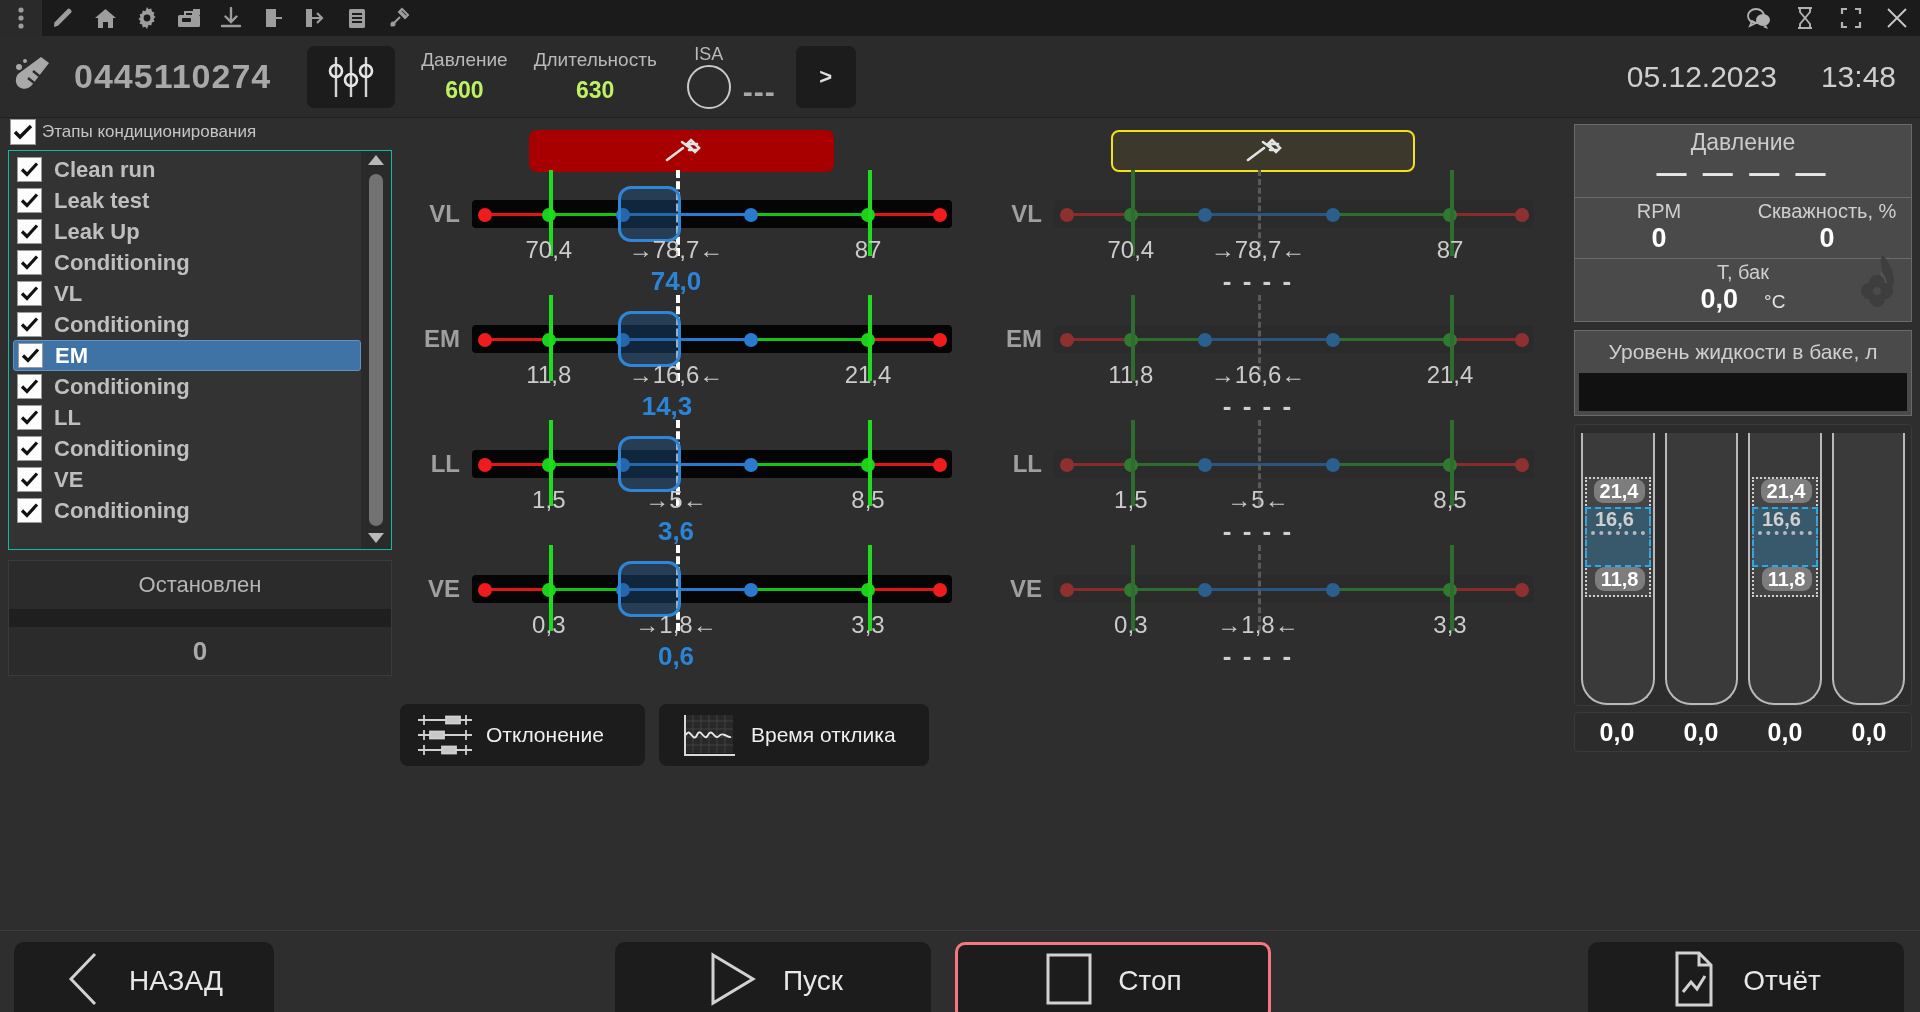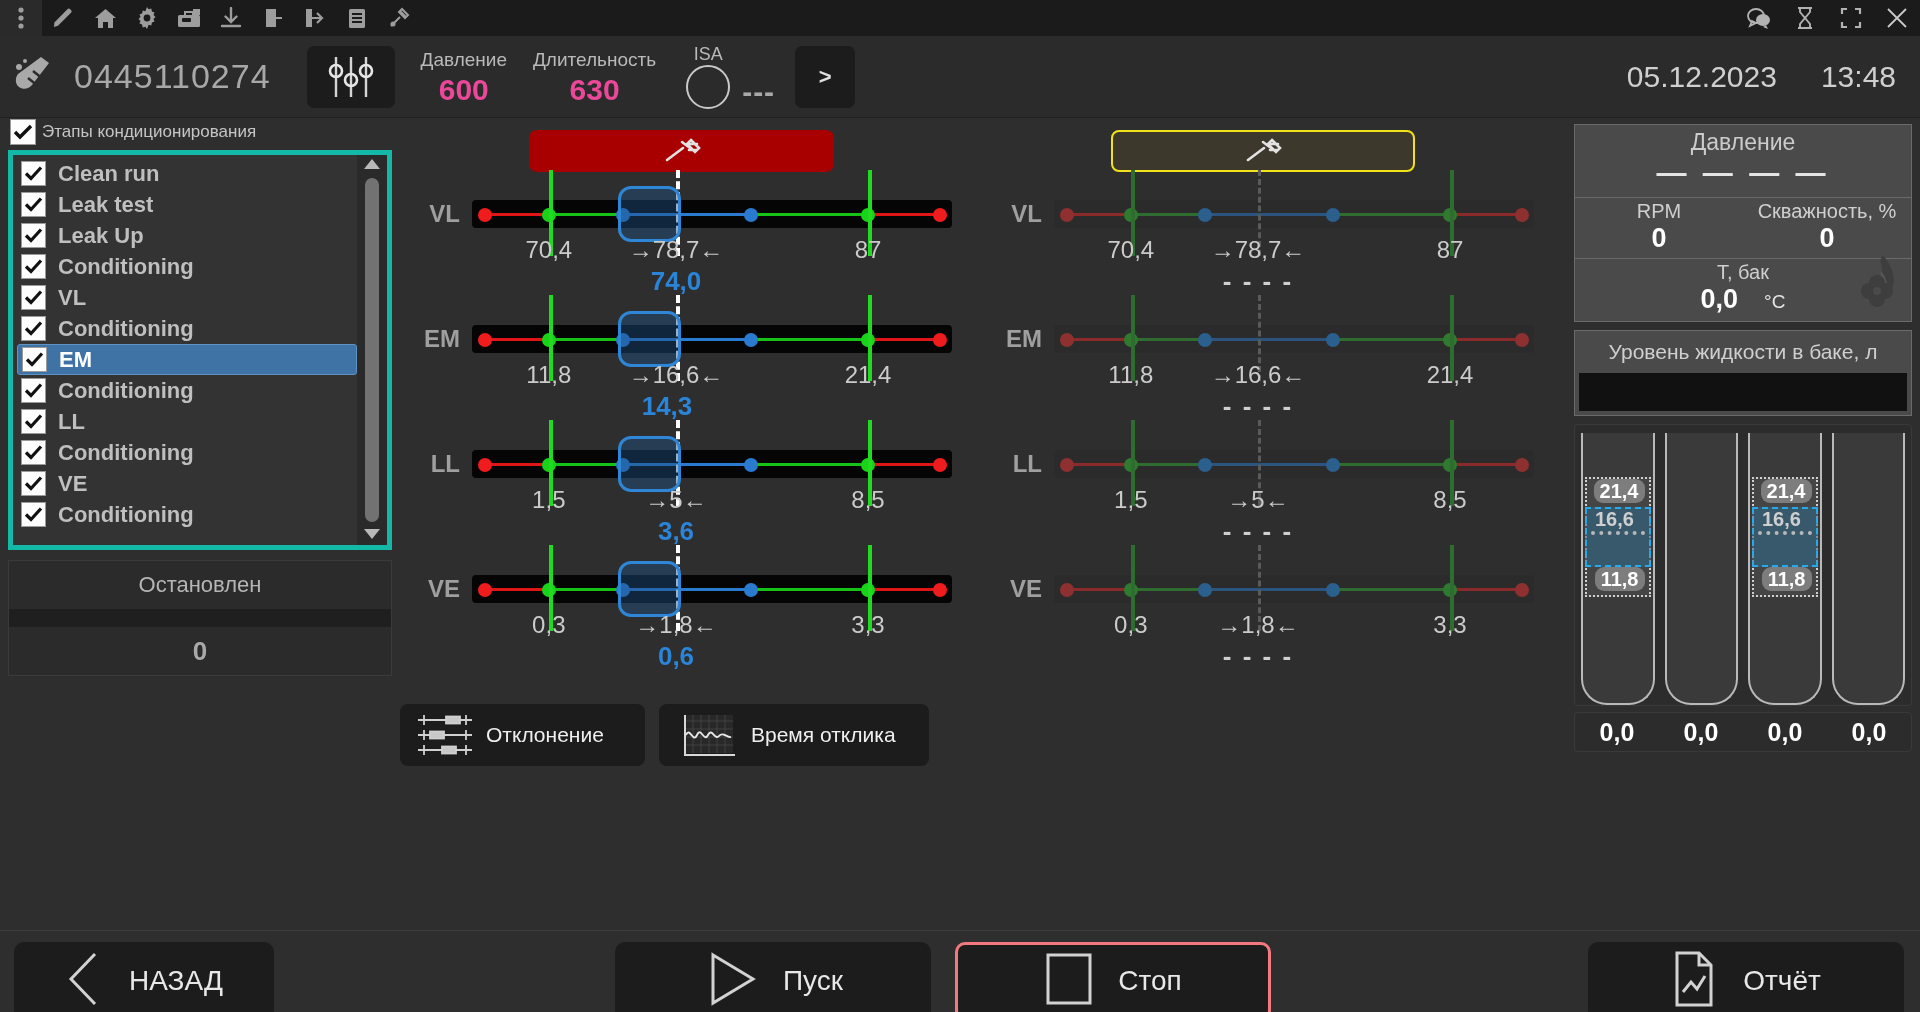--- a/index.html
+++ b/index.html
@@ -29,28 +29,28 @@
   .tb-right { position:absolute; right:0; top:0; display:flex; height:36px; }
   .tb-right .tb-ico { width:46px; color:#b2b2b2; }
   .tb-right .tb-ico:first-child { background:transparent; }
 
   
   #header {
     height:82px; background:#2b2b2b; display:flex; align-items:center;
     position:relative; border-bottom:1px solid #212121;
   }
   #broom { width:74px; display:flex; justify-content:center; color:#a9a9a9; }
-  #serial { font-size:34px; font-weight:normal; color:#a8a8a8; letter-spacing:1px; }
+  #serial { font-size:34px; font-weight:bold; color:#a8a8a8; letter-spacing:1px; }
   #slider-btn {
     margin-left:36px; width:88px; height:62px; background:#1c1c1c; border-radius:7px;
     display:flex; align-items:center; justify-content:center;
   }
   .hparam { text-align:center; margin-left:26px; }
   .hparam .lbl { font-size:19px; color:#b9b9b9; line-height:26px; }
-  .hparam .val { font-size:30px; font-weight:bold; color:#ec4899; line-height:34px; }
+  .hparam .val { font-size:23px; font-weight:bold; color:#bef264; line-height:34px; }
   #isa-wrap { display:flex; align-items:flex-end; margin-left:30px; }
   #isa-col { text-align:center; }
   #isa-col .lbl { font-size:18px; color:#b9b9b9; }
   #isa-circle {
     width:44px; height:44px; border:2px solid #c9c9c9; border-radius:50%;
     margin:0 auto;
   }
   #isa-dash { font-size:30px; font-weight:bold; color:#a8a8a8; margin-left:12px; letter-spacing:1px;}
   #arrow-btn {
     margin-left:20px; width:60px; height:62px; background:#1c1c1c; border-radius:7px;
@@ -70,21 +70,21 @@
   }
   #stages-head .cb-lbl { font-size:17px; color:#c5c5c5;}
   .cbox {
     width:26px; height:26px; background:#fdfdfd; border:1px solid #9a9a9a;
     display:flex; align-items:center; justify-content:center; flex:none;
   }
   .cbox.empty { background:#2e2e2e; border:2px solid #cfcfcf; }
   .cbox svg { display:block; }
   #stage-list-wrap {
     margin:4px 8px 0 8px; height:400px; background:#333333;
-    border:5px solid #14b8a6; display:flex; overflow:hidden; position:relative;
+    border:1px solid #14b8a6; display:flex; overflow:hidden; position:relative;
   }
   #stage-list { flex:1; padding:3px 0 0 4px; }
   .stage-item {
     height:31px; display:flex; align-items:center; gap:12px; padding-left:4px;
     border-radius:3px;
   }
   .stage-item .cbox { width:25px; height:25px; }
   .stage-item .nm { font-size:22px; font-weight:bold; color:#bfbfbf; }
   .stage-item.sel { background:#3f73a5; border:1px solid #5f93c5; }
   .stage-item.sel .nm { color:#ffffff; }

